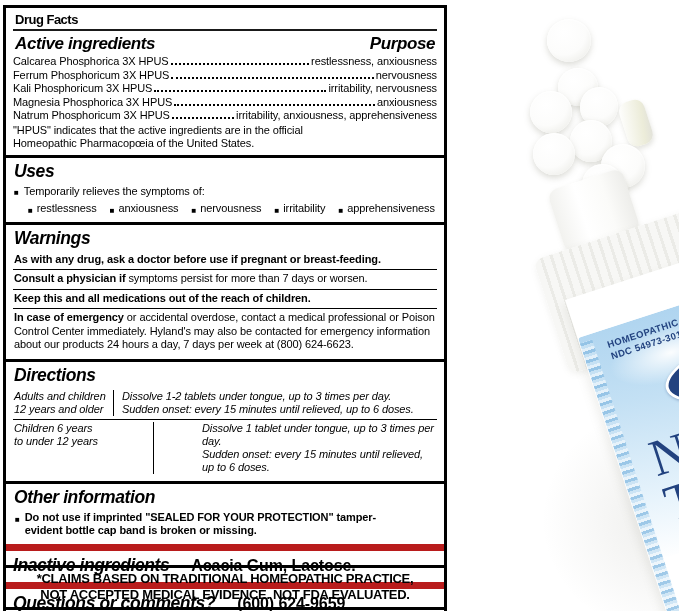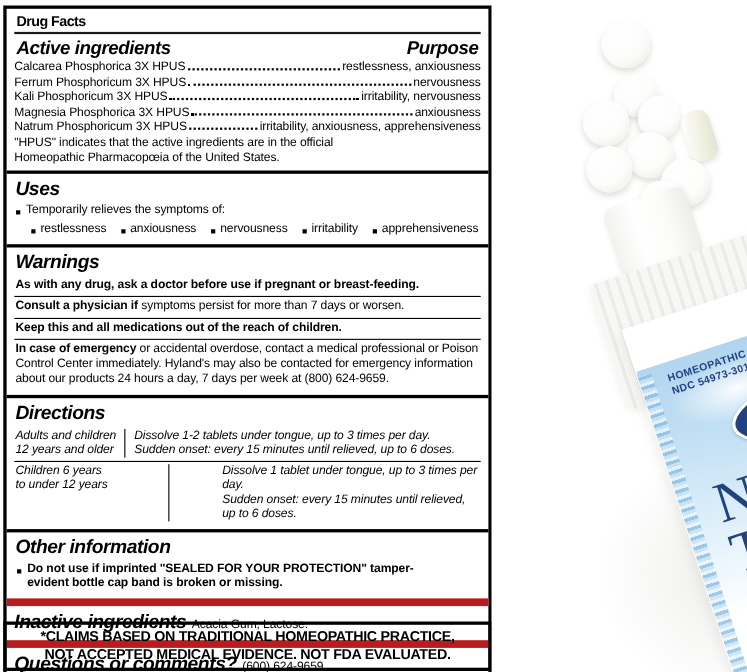--- a/index.html
+++ b/index.html
@@ -35,21 +35,21 @@
   .dir-row + .dir-row { border-top:1px solid #000;gap:40px; }
   .dir-who { width:100px; flex:0 0 100px; padding-left:1px; }
   .dir-div { width:1px; background:#000; margin:0 8px 0 0; }
   .dir-dose { flex:1; }
 
   .oi-item { display:flex; font-size:11px; font-weight:bold; line-height:13.5px; letter-spacing:-.1px; padding:1px 1px 2px 1px; }
   .oi-item .txt { width:370px; }
 
   .inline-sec { display:flex; align-items:baseline; padding:4px 7px 6px 7px; border-top:7px solid #b91c1c; }
   .inline-sec .h { font-size:17.5px; font-style:italic; font-weight:bold; letter-spacing:-.4px; }
-  .inline-sec .t { font-size:11px; letter-spacing:-.1px; margin-left:5px; }
+  .inline-sec .t { font-size:16px; letter-spacing:-.1px; margin-left:22px;font-weight:bold; }
 
   
   .claims { position:absolute; left:3px; top:565px; width:444px; border:3px solid #000; padding:3px 2px 4px 2px; text-align:center; }
   .claims div { font-size:13px; font-weight:bold; letter-spacing:-.3px; line-height:16px; }
 
   
   .photo { position:absolute; left:447px; top:0; width:232px; height:611px; background:#fff; }
   .tab { position:absolute; border-radius:50%;
          background:radial-gradient(circle at 38% 32%, #ffffff 0%, #fcfcfb 55%, #eeeeea 85%, #e3e3dd 100%);
          box-shadow:0 3px 6px rgba(130,130,110,.28), inset 0 1px 2px #fff; }
@@ -160,21 +160,21 @@
     </div>
 
     <div class="sec">
       <h2 class="sec-h">Warnings</h2>
       <p class="warn-item"><b>As with any drug, ask a doctor before use if pregnant or breast-feeding.</b><span></span></p>
       <div class="thin-rule"></div>
       <p class="warn-item"><b>Consult a physician if</b><span> symptoms persist for more than 7 days or worsen.</span></p>
       <div class="thin-rule"></div>
       <p class="warn-item"><b>Keep this and all medications out of the reach of children.</b><span></span></p>
       <div class="thin-rule"></div>
-      <p class="warn-item"><b>In case of emergency</b><span> or accidental overdose, contact a medical professional or Poison Control Center immediately. Hyland's may also be contacted for emergency information about our products 24 hours a day, 7 days per week at (800) 624-9659.</span></p>
+      <p class="warn-item"><b>In case of emergency</b><span> or accidental overdose, contact a medical professional or Poison Control Center immediately. Hyland's may also be contacted for emergency information about our products 24 hours a day, 7 days per week at (800) 624-6623.</span></p>
     </div>
 
     <div class="sec">
       <h2 class="sec-h">Directions</h2>
       <div class="dir-table">
         <div class="dir-row">
           <div class="dir-who">
             <div>Adults and children</div>
             <div>12 years and older</div>
           </div>

